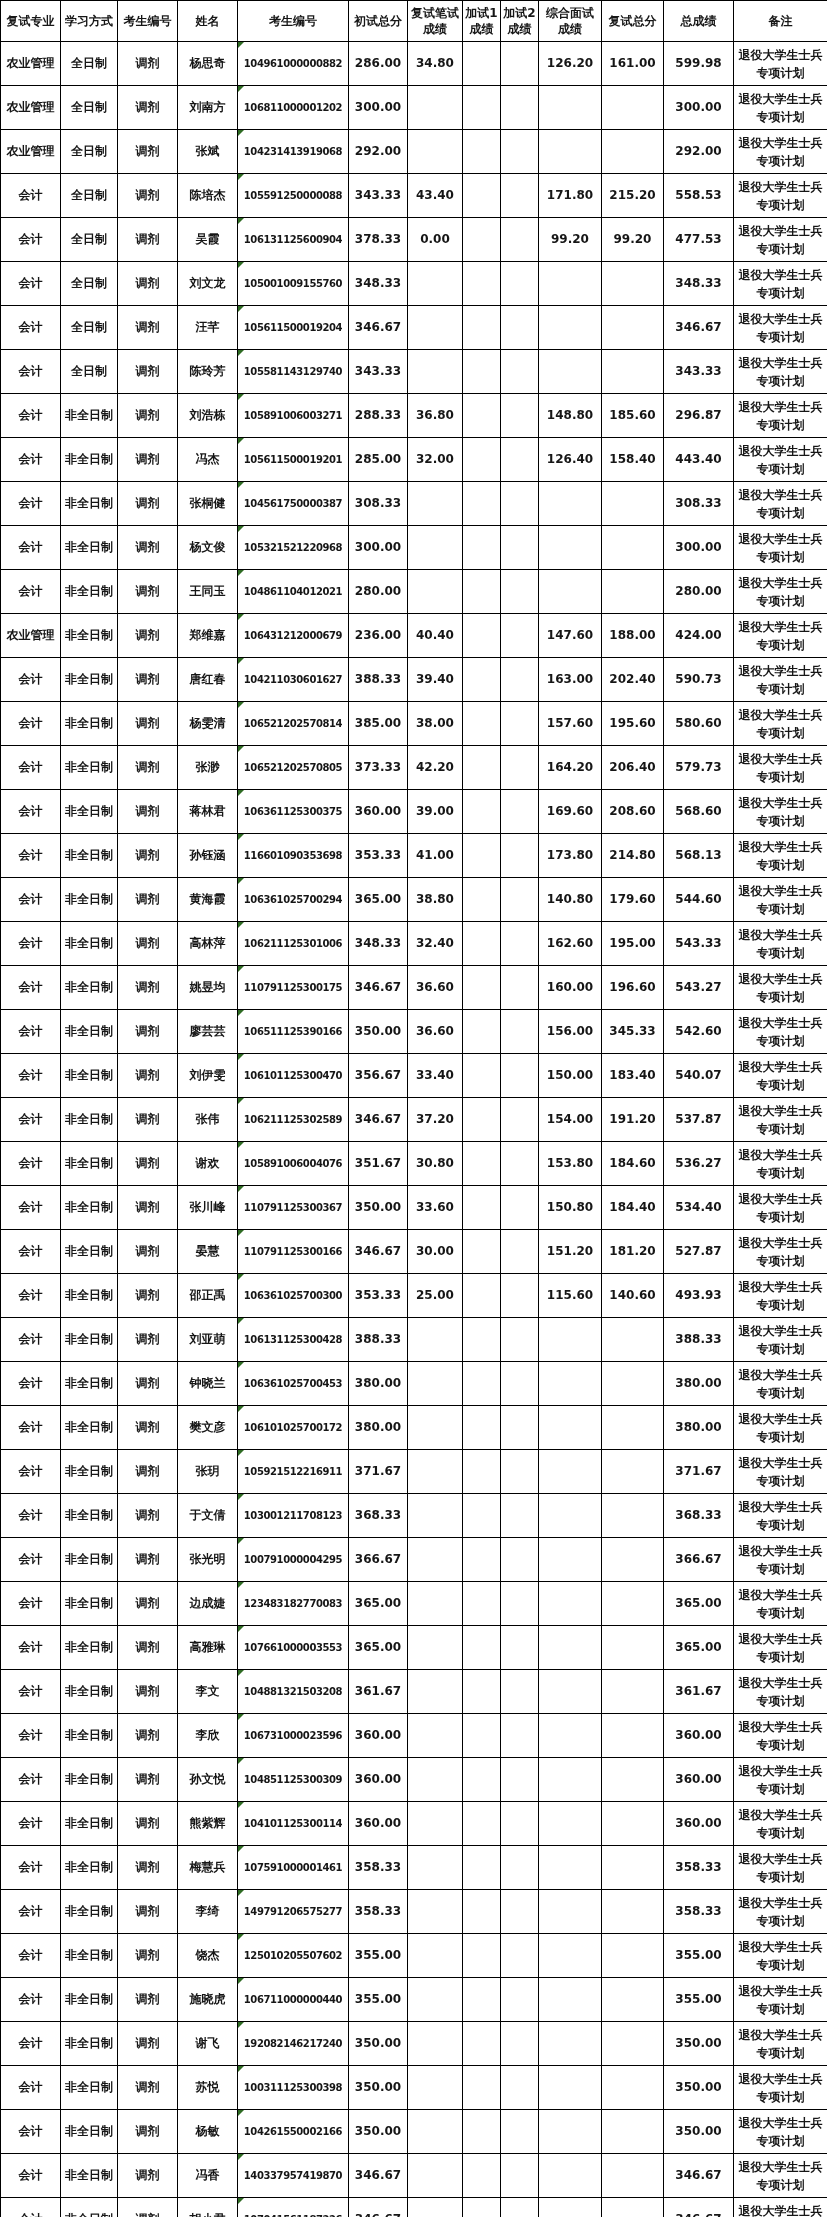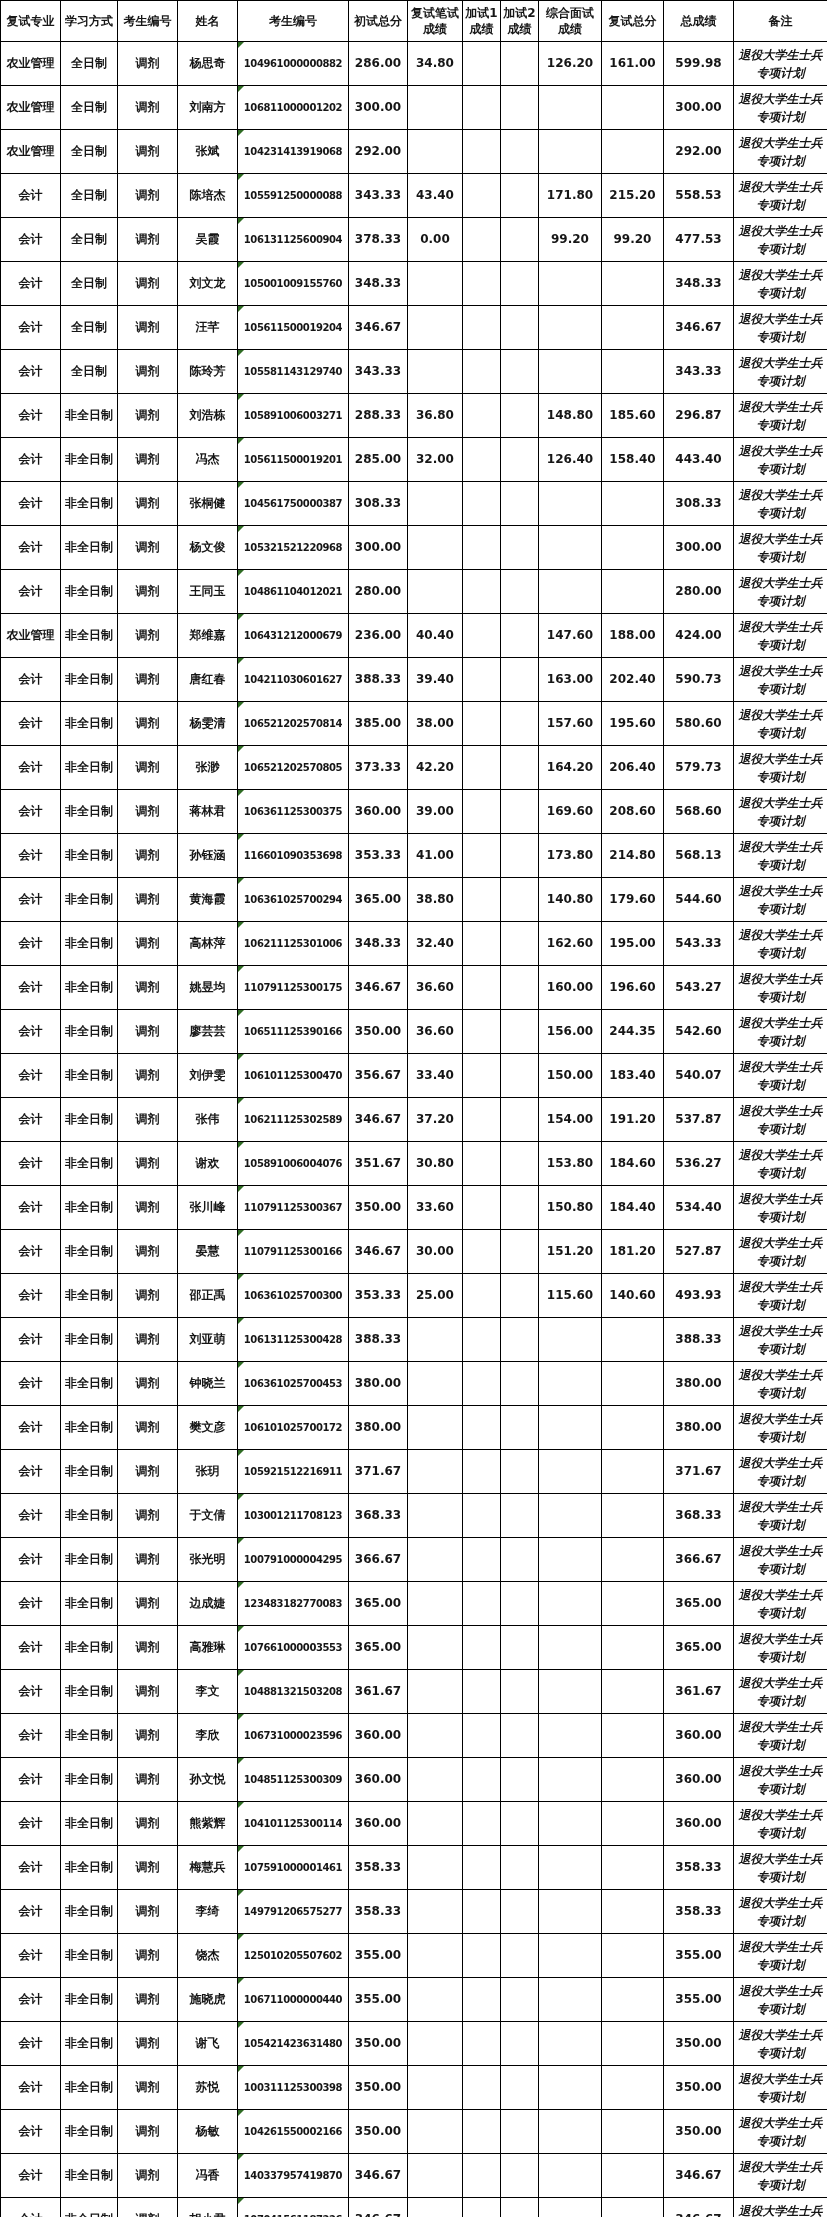--- a/index.html
+++ b/index.html
@@ -21,21 +21,21 @@
     line-height:1.35;
     overflow:hidden;
   }
   thead th{height:38px;}
   tbody td{height:41px;}
   td.idcell{position:relative;font-size:10px;letter-spacing:-0.4px;white-space:nowrap;}
   td.idcell::before{
     content:"";position:absolute;top:0;left:0;width:0;height:0;
     border-top:6px solid #2e6b23;border-right:6px solid transparent;
   }
-  td.remark{font-size:12px;line-height:1.5;font-style:italic;}
+  td.remark{font-size:12px;line-height:1.5;}
 </style>
 </head>
 <body>
 
 <div class="sheet">
   <table>
     <colgroup>
       <col class="c0">
         <col class="c1">
         <col class="c2">
@@ -402,21 +402,21 @@
           <td>会计</td>
           <td>非全日制</td>
           <td>调剂</td>
           <td>廖芸芸</td>
           <td class="idcell">106511125390166</td>
           <td>350.00</td>
           <td>36.60</td>
           <td></td>
           <td></td>
           <td>156.00</td>
-          <td>244.35</td>
+          <td>345.33</td>
           <td>542.60</td>
           <td class="remark">退役大学生士兵专项计划</td>
         </tr>
         <tr>
           <td>会计</td>
           <td>非全日制</td>
           <td>调剂</td>
           <td>刘伊雯</td>
           <td class="idcell">106101125300470</td>
           <td>356.67</td>
@@ -741,21 +741,21 @@
           <td></td>
           <td></td>
           <td>355.00</td>
           <td class="remark">退役大学生士兵专项计划</td>
         </tr>
         <tr>
           <td>会计</td>
           <td>非全日制</td>
           <td>调剂</td>
           <td>谢飞</td>
-          <td class="idcell">105421423631480</td>
+          <td class="idcell">192082146217240</td>
           <td>350.00</td>
           <td></td>
           <td></td>
           <td></td>
           <td></td>
           <td></td>
           <td>350.00</td>
           <td class="remark">退役大学生士兵专项计划</td>
         </tr>
         <tr>

